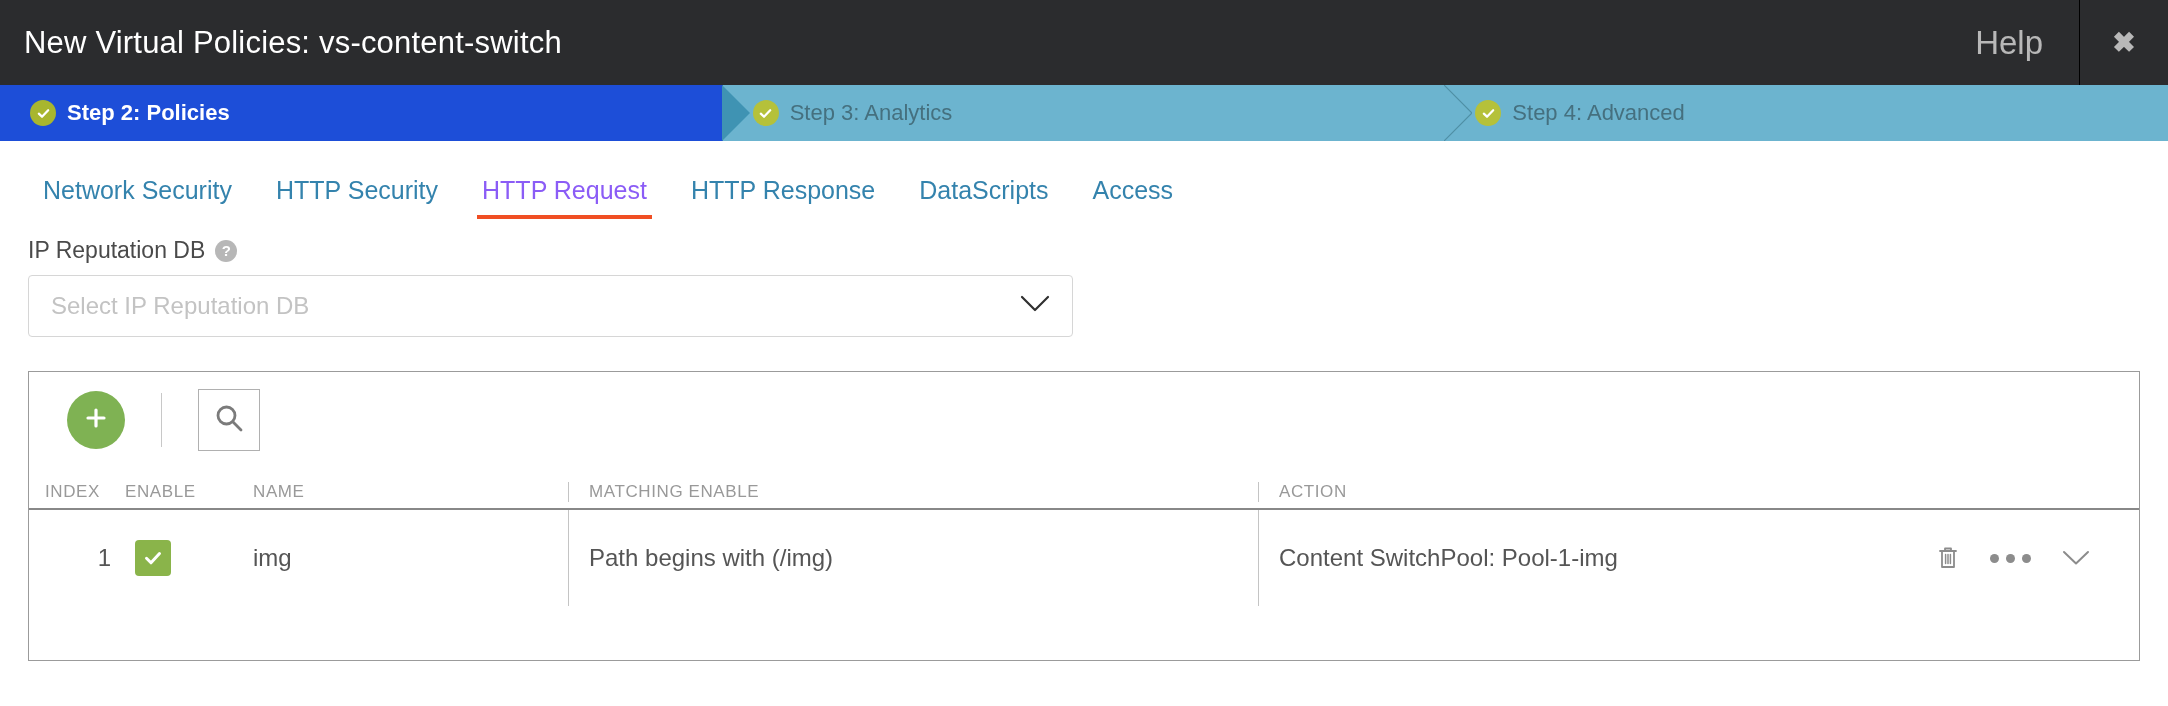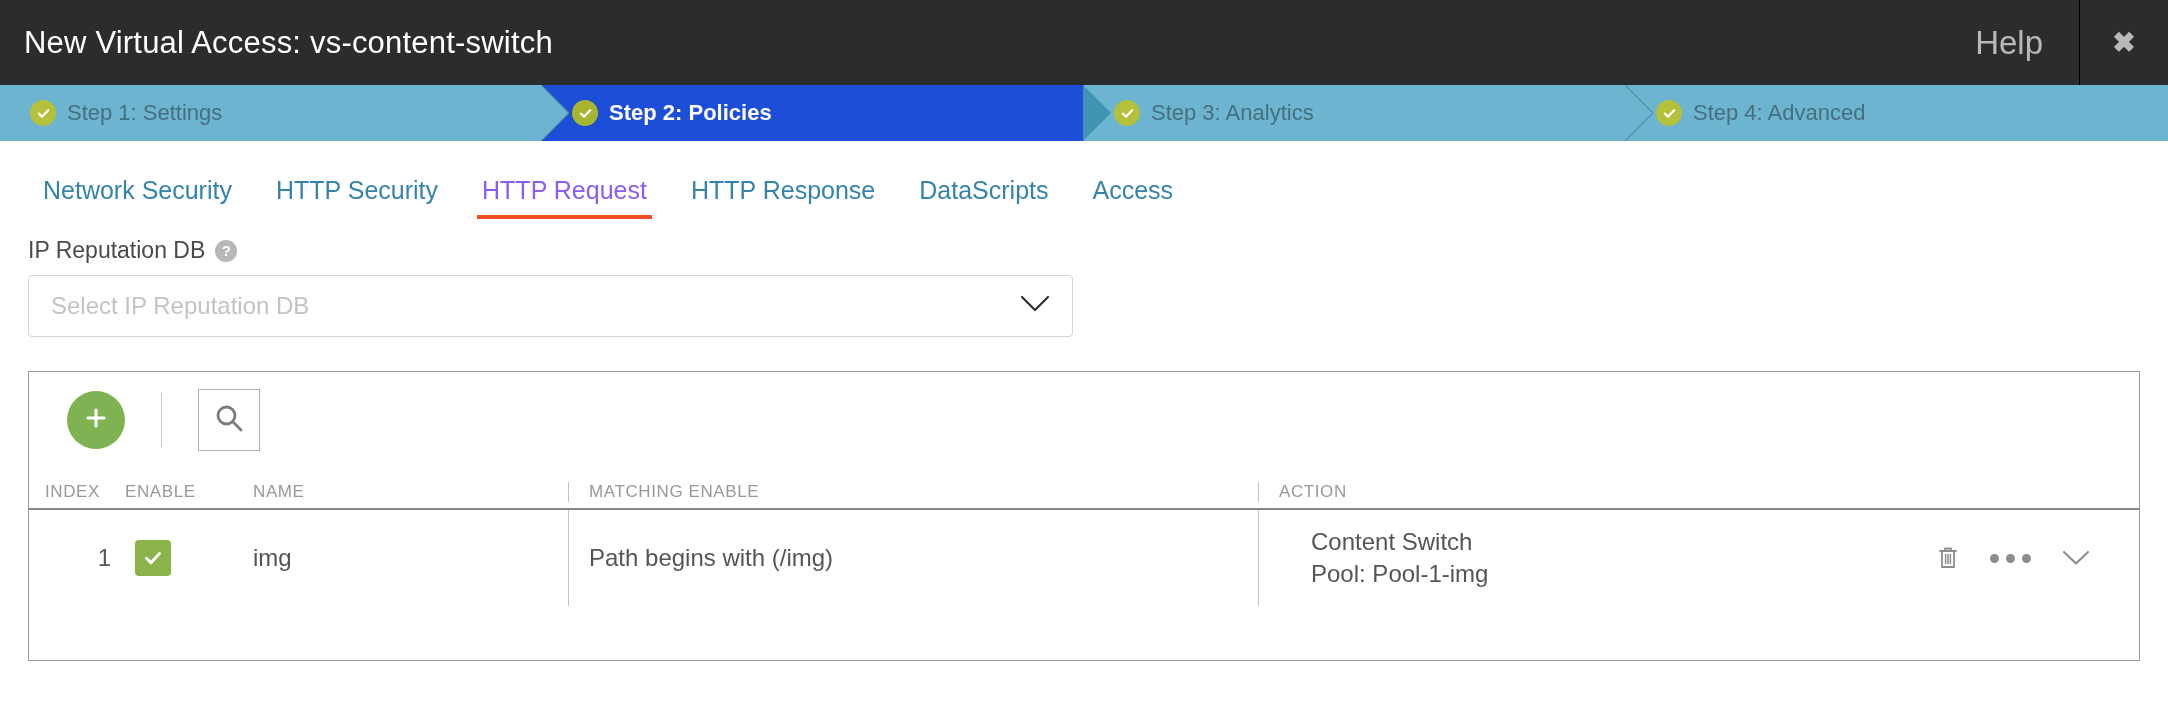--- a/index.html
+++ b/index.html
@@ -282,23 +282,22 @@
     border-radius: 4px;
     background: #8ab44a;
     display: flex;
     align-items: center;
     justify-content: center;
     cursor: pointer;
   }
   .td.col-enable { padding-left: 10px; }
   .action-lines {
     display: flex;
-    flex-direction: column;
+    flex-direction: row;
     line-height: 1.33;
-    margin-left: 32px;
   }
   .action-line { font-size: 24px; color: #555555; white-space: nowrap; }
   .row-icons {
     margin-left: auto;
     display: flex;
     align-items: center;
     gap: 30px;
     padding-right: 48px;
   }
   .row-icon {
@@ -307,41 +306,29 @@
     align-items: center;
     justify-content: center;
   }
   .dots { display: flex; gap: 7px; align-items: center; }
   .dot { width: 9px; height: 9px; border-radius: 50%; background: #8c8c8c; }
 </style>
 </head>
 <body>
 
 <div class="titlebar">
-  <div class="titlebar-title">New Virtual Access: vs-content-switch</div>
+  <div class="titlebar-title">New Virtual Policies: vs-content-switch</div>
   <div class="titlebar-right">
     <div class="help-btn">Help</div>
     <div class="close-btn">✖</div>
   </div>
 </div>
 
 <div class="steps">
 
-  <div class="step">
-    <span class="step-check">
-      <svg width="15" height="15" viewBox="0 0 16 16">
-          <path d="M3 8.2 L6.4 11.4 L13 4.6" stroke="#ffffff" stroke-width="2.4" fill="none" stroke-linecap="round" stroke-linejoin="round"></path>
-        </svg>
-    </span>
-    <span class="step-label">Step 1: Settings</span>
-    <svg class="chev" viewBox="0 0 28 56" preserveAspectRatio="none">
-      <path d="M0,0 L28,28 L0,56 Z" fill="#6cb4cf"></path>
-      <path d="M0,0 L28,28 L0,56" fill="none" stroke="#4f8fa5" stroke-width="1.2"></path>
-    </svg>
-  </div>
 
   <div class="step active">
     <span class="step-check">
       <svg width="15" height="15" viewBox="0 0 16 16">
           <path d="M3 8.2 L6.4 11.4 L13 4.6" stroke="#ffffff" stroke-width="2.4" fill="none" stroke-linecap="round" stroke-linejoin="round"></path>
         </svg>
     </span>
     <span class="step-label">Step 2: Policies</span>
     <svg class="chev" viewBox="0 0 28 56" preserveAspectRatio="none">
       <path d="M0,0 L28,28 L0,56 Z" fill="#3f93b3"></path>

